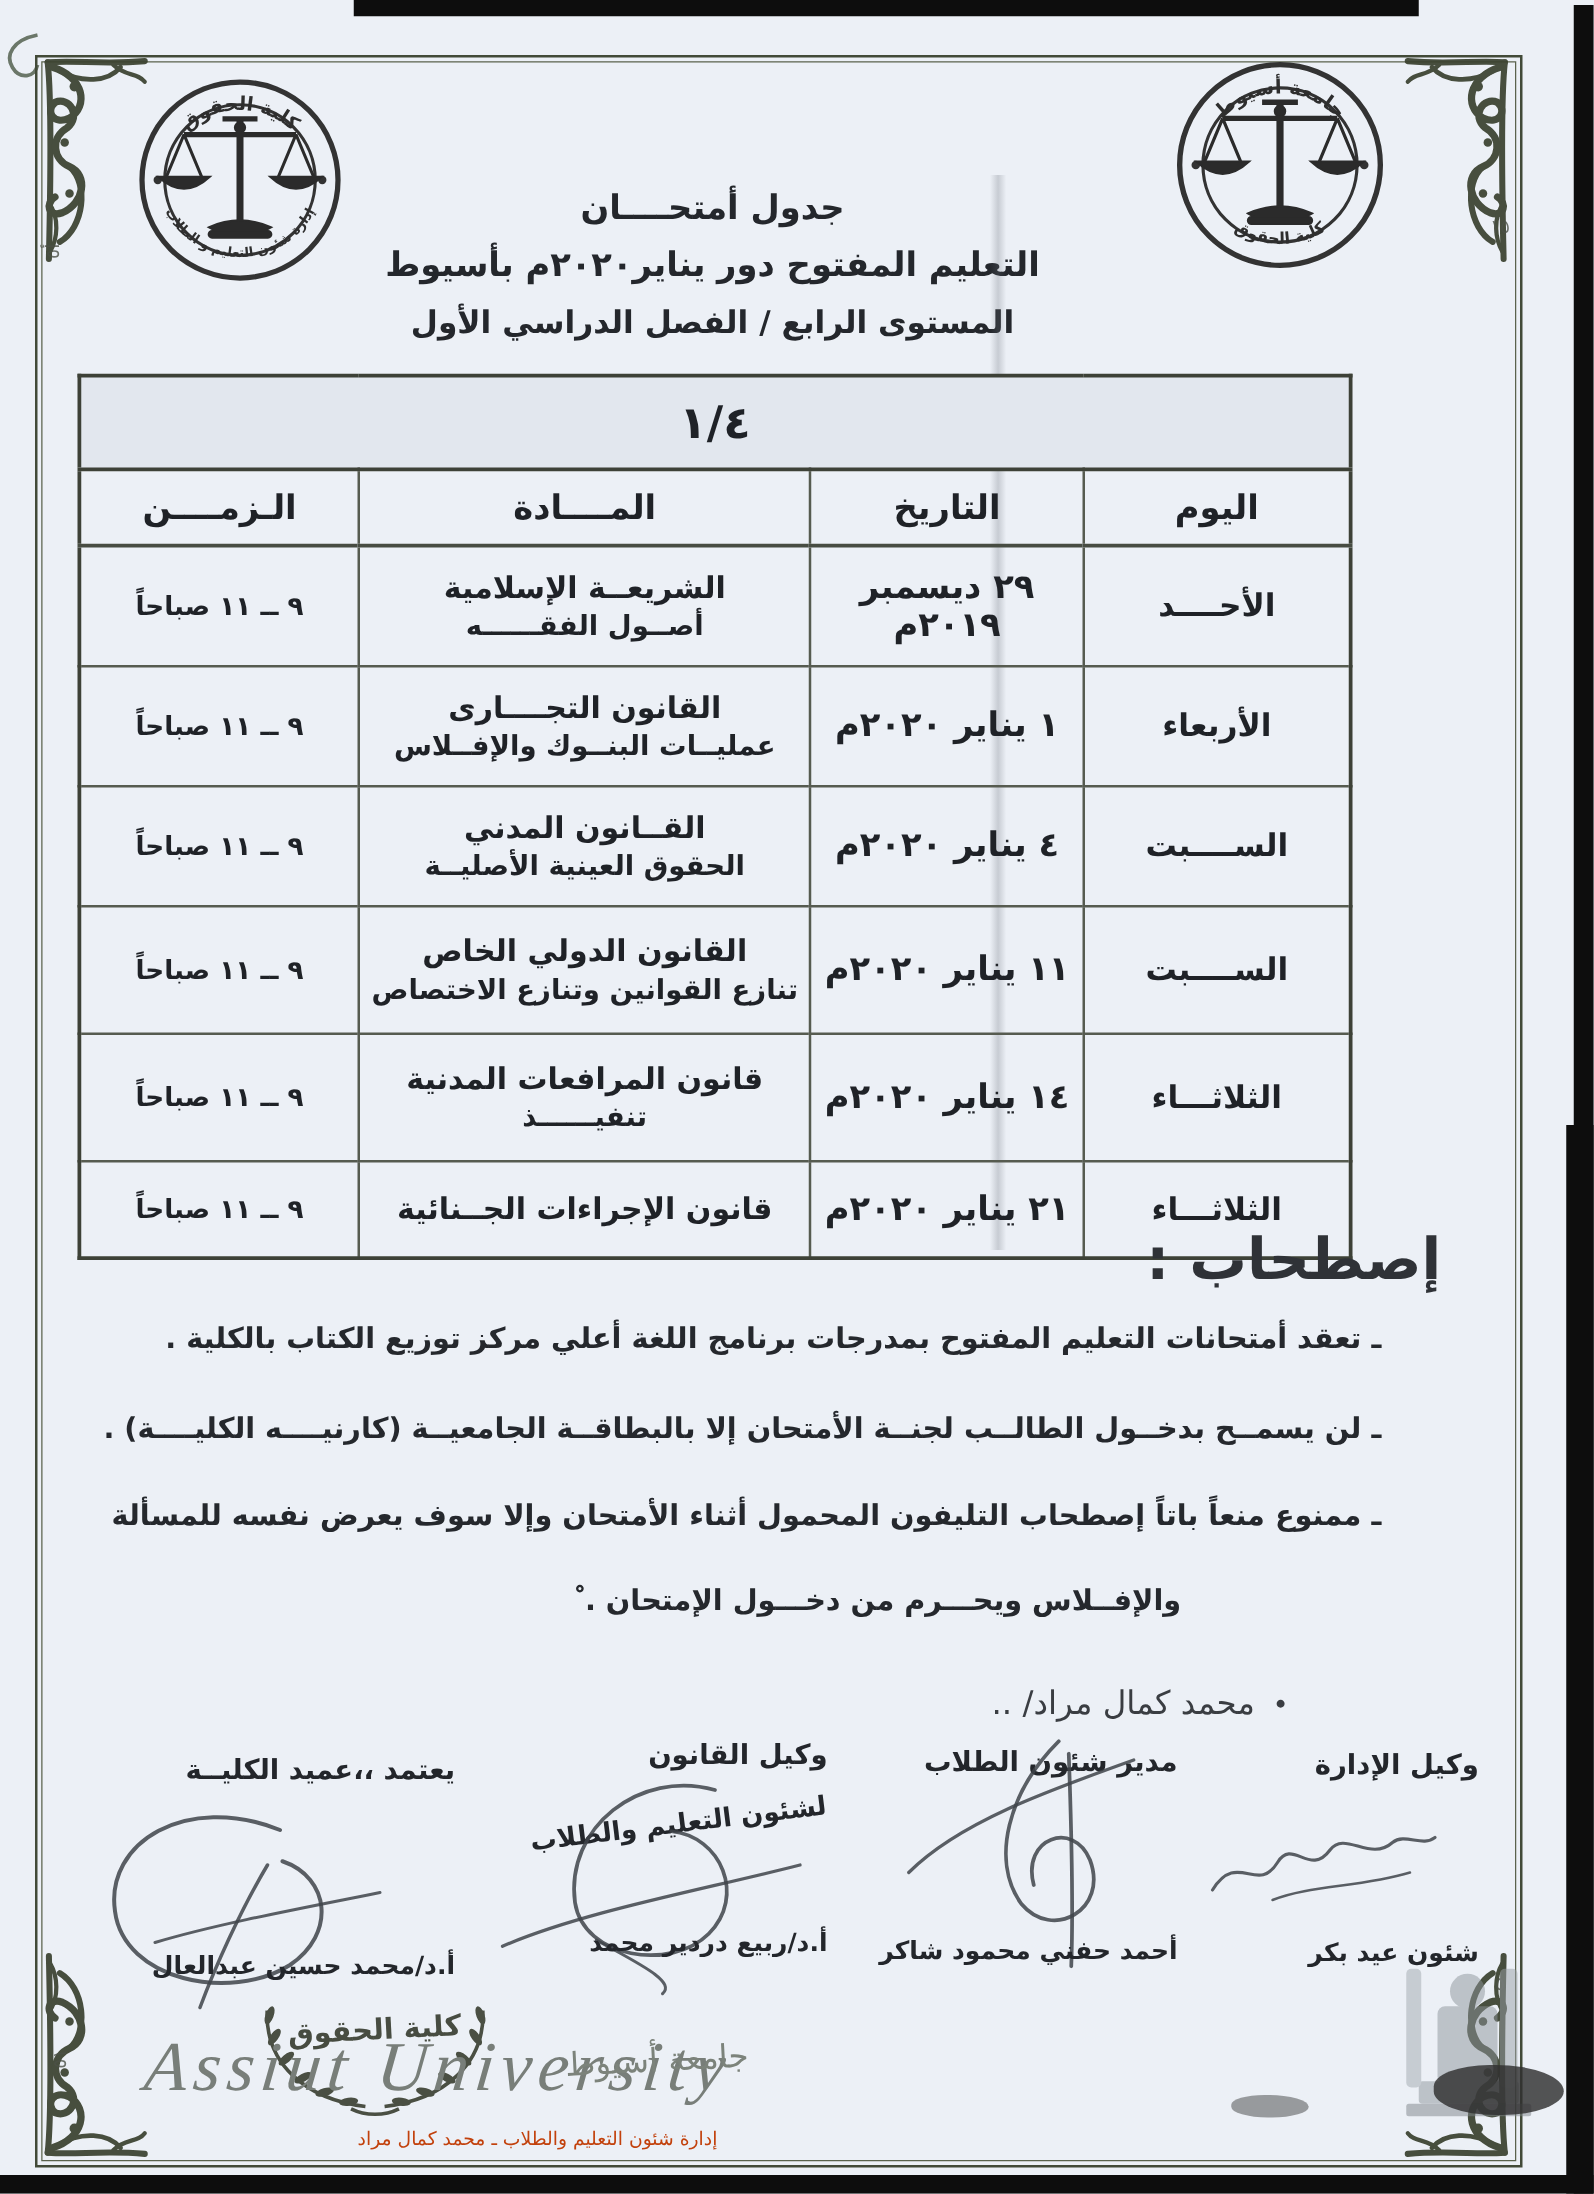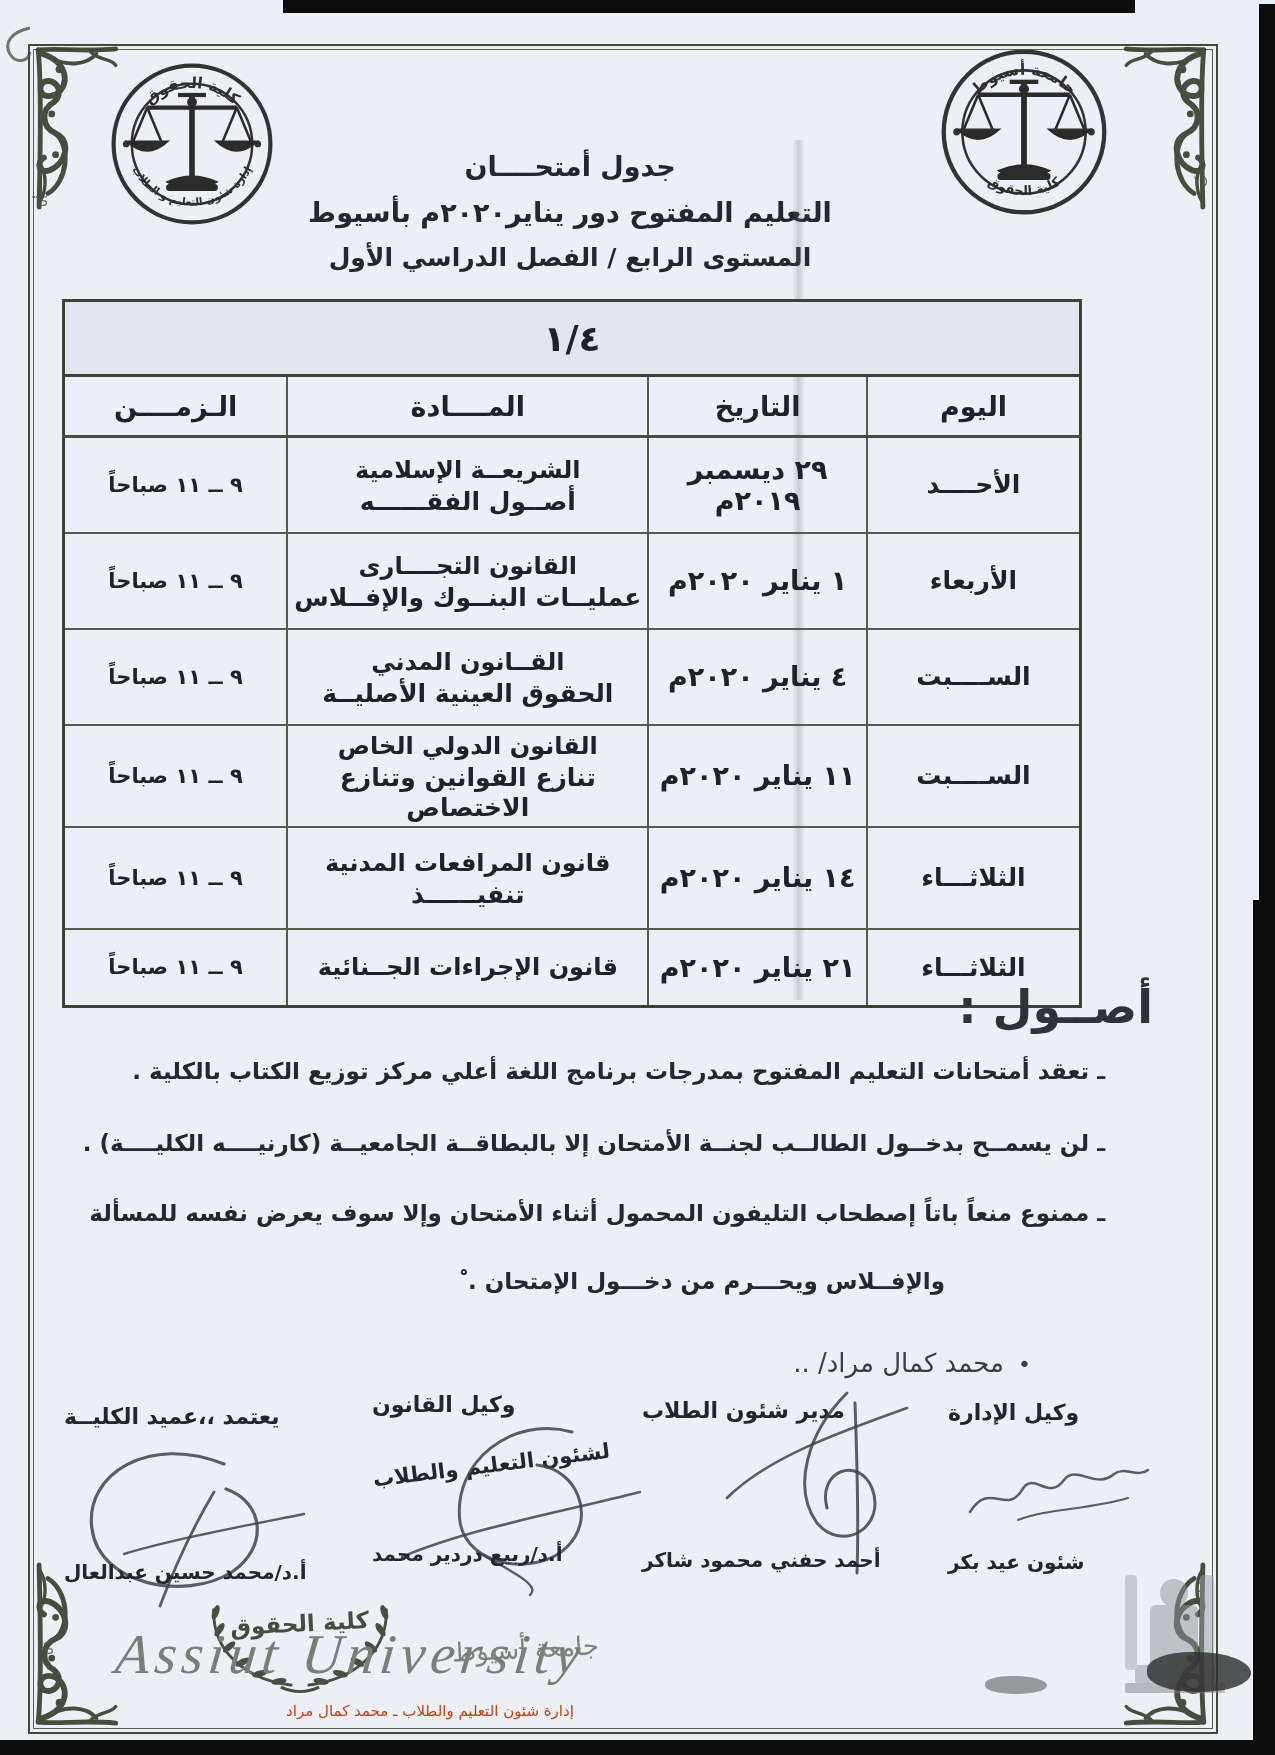--- a/index.html
+++ b/index.html
@@ -41,33 +41,33 @@
   .sched{position:absolute;left:62px;top:299px;width:1020px;border-collapse:collapse;direction:rtl;table-layout:fixed;}
   .sched,.sched td,.sched th{border:2px solid #565b50;}
   .sched{border:3px solid #3d4137;}
   .sched td,.sched th{padding:0 6px;text-align:center;vertical-align:middle;color:#1f2227;}
   .group-cell{height:72px;font-size:36px;font-weight:bold;letter-spacing:2px;
     background:#e2e7ee;border-bottom:3px solid #3d4137 !important;}
   .head-row th{height:58px;font-size:27px;font-weight:bold;border-bottom:3px solid #474c42 !important;}
   .cell-day{font-size:25px;font-weight:bold;}
   .cell-date{font-size:27px;font-weight:bold;}
   .cell-subj-main{font-size:24px;font-weight:bold;line-height:34px;}
-  .cell-subj-detail{font-size:25px;font-weight:bold;line-height:30px;}
+  .cell-subj-detail{font-size:22px;font-weight:bold;line-height:30px;}
   .cell-time{font-size:21px;font-weight:bold;}
   
   .notes-heading{position:absolute;right:122px;top:980px;font-size:46px;font-weight:600;color:#2f3237;direction:rtl;}
   .note{position:absolute;right:170px;font-size:23px;font-weight:bold;color:#25282d;direction:rtl;text-align:center;white-space:nowrap;}
   .note-0{top:1058px;}
   .note-1{top:1130px;}
   .note-2{top:1200px;}
   .note-3{top:1268px;right:330px;}
   .bullet-note{position:absolute;right:244px;top:1337px;font-size:26px;font-weight:500;color:#3a3d42;direction:rtl;margin-top:11px;}
   .bullet-dot{display:inline-block;margin-left:14px;font-size:22px;color:#3a3d42;}
   
-  .sig-col{position:absolute;text-align:left;direction:rtl;color:#23262b;height:215px;}
+  .sig-col{position:absolute;text-align:right;direction:rtl;color:#23262b;height:215px;}
   .sig-title{font-size:22px;font-weight:bold;white-space:nowrap;}
   .sig-subtitle{position:absolute;top:58px;left:0;right:0;font-size:21px;font-weight:bold;transform:rotate(-7deg);white-space:nowrap;}
   .sig-name{position:absolute;top:150px;left:0;right:0;font-size:20px;font-weight:bold;white-space:nowrap;}
   .sig-svg{position:absolute;pointer-events:none;}
   .sig-svg path{stroke:#40444a;fill:none;stroke-linecap:round;opacity:.85;}
   #sig-col-1{left:948px;top:1400px;width:235px;}
   #sig-col-2{left:642px;top:1398px;width:300px;}
   #sig-col-3{left:372px;top:1392px;width:290px;}
   #sig-col-4{left:64px;top:1404px;width:300px;}
   #sig-col-4 .sig-name{top:156px;}
@@ -259,21 +259,21 @@
       <td class="cell-date">٢١ يناير ٢٠٢٠م</td>
       <td>
         <div class="cell-subj-main">قانون الإجراءات الجــنائية</div>
         <div class="cell-subj-detail"></div>
       </td>
       <td class="cell-time">٩ ــ ١١ صباحاً</td>
     </tr>
   </tbody>
 </table>
 
-<div class="notes-heading">أصــول :</div>
+<div class="notes-heading">إصطحاب :</div>
 <div class="note note-0">ـ تعقد أمتحانات التعليم المفتوح بمدرجات برنامج اللغة أعلي مركز توزيع الكتاب بالكلية .</div>
 <div class="note note-1">ـ لن يسمــح بدخــول الطالــب لجنــة الأمتحان إلا بالبطاقــة الجامعيــة (كارنيــــه الكليــــة) .</div>
 <div class="note note-2">ـ ممنوع منعاً باتاً إصطحاب التليفون المحمول أثناء الأمتحان وإلا سوف يعرض نفسه للمسألة</div>
 <div class="note note-3">والإفــلاس ويحـــرم من دخـــول الإمتحان . ْ</div>
 <div class="bullet-note">
   <span class="bullet-dot">•</span><span>محمد كمال مراد/ ..</span>
 </div>
 
 <div class="sig-col" id="sig-col-1">
   <div class="sig-title">وكيل الإدارة</div>

